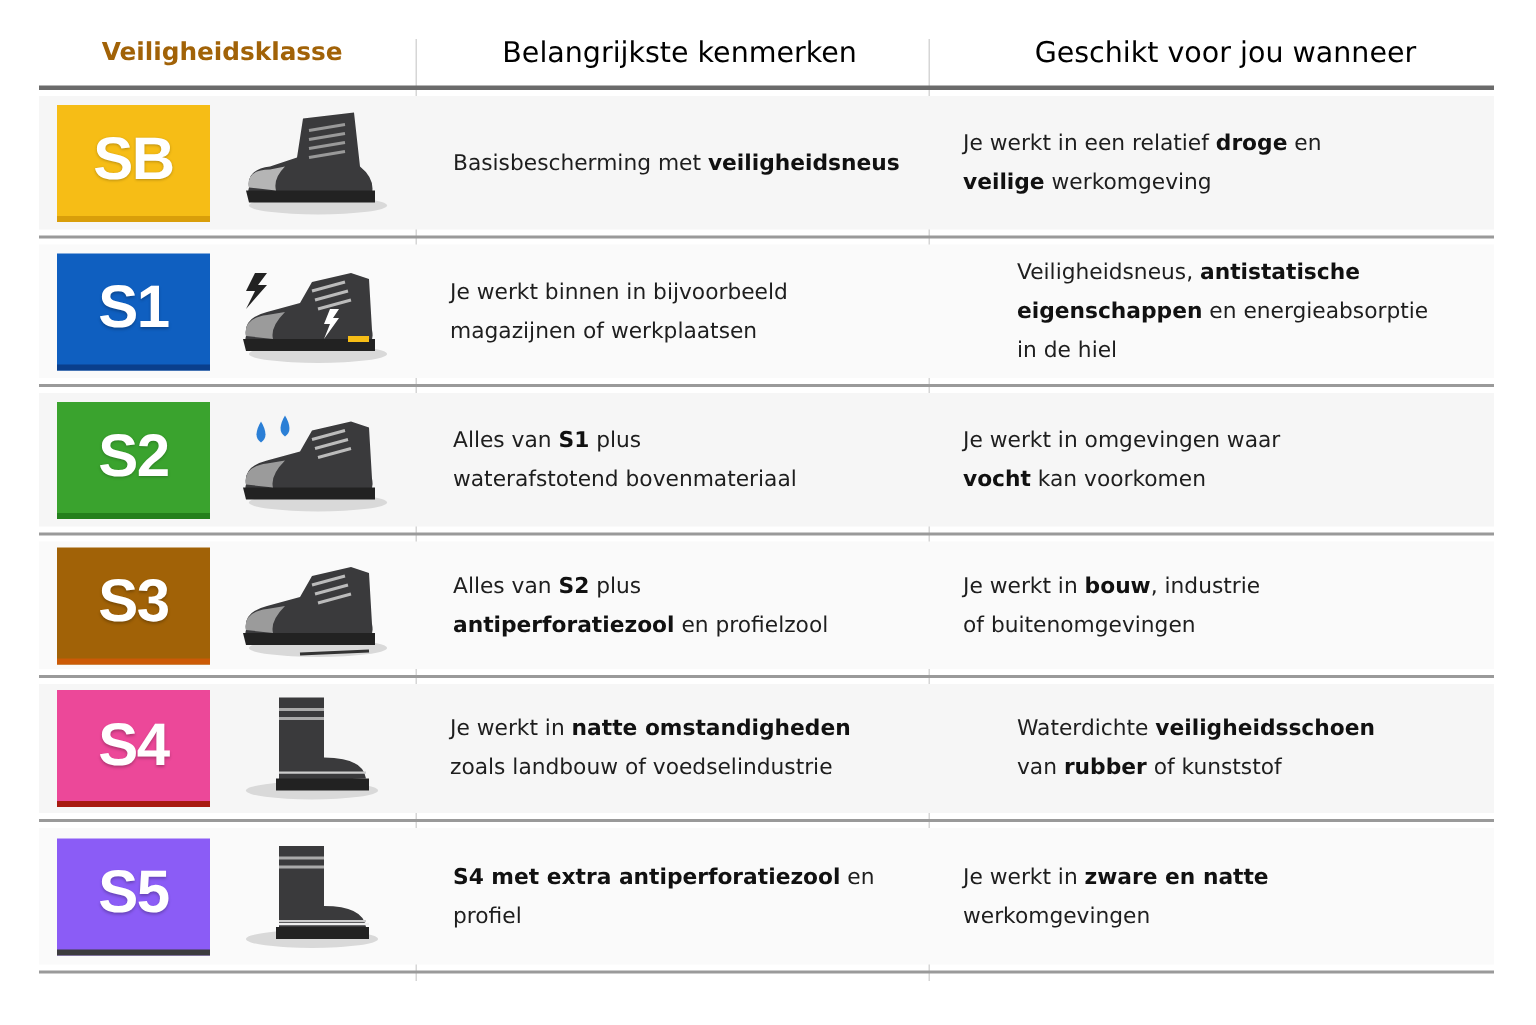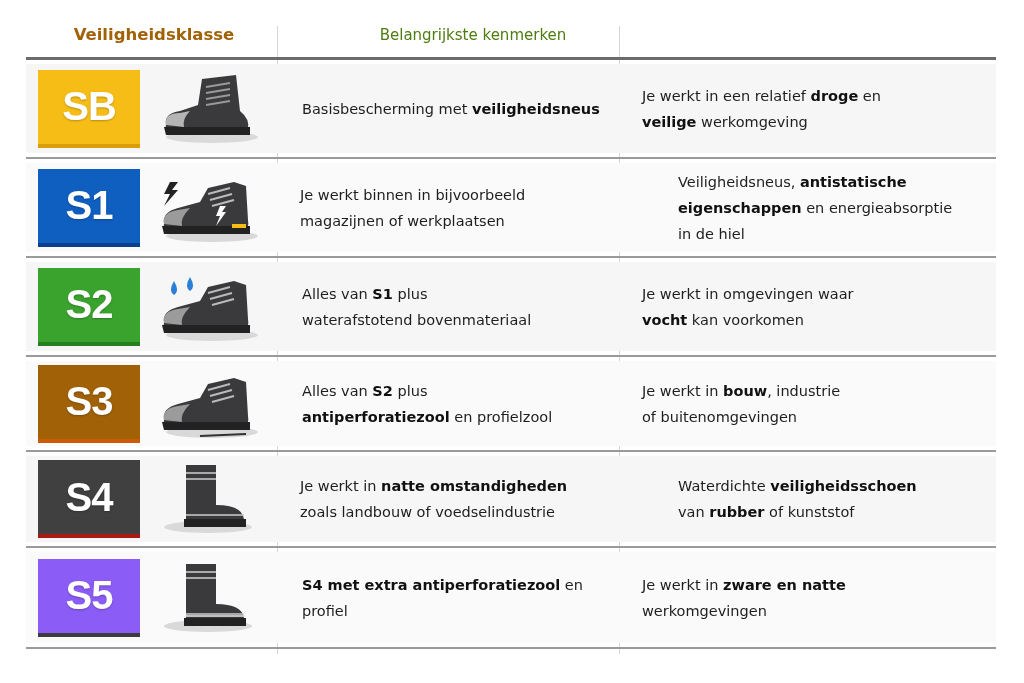--- a/index.html
+++ b/index.html
@@ -3,21 +3,21 @@
 <meta charset="utf-8">
 <style>
   html, body { margin: 0; padding: 0; background: #ffffff; }
   body { width: 1024px; height: 683px; position: relative; overflow: hidden;
          font-family: "DejaVu Sans", sans-serif; color: #1f1f1f; }
   .table { position: absolute; left: 26px; top: 12px; width: 970px; }
   .vline { position: absolute; top: 14px; width: 1px; background: #d6d6d6; height: 628px; }
   .vline.v1 { left: 251px; }
   .vline.v2 { left: 593px; }
   .head { height: 45px; display: flex; align-items: center; border-bottom: 3px solid #6b6b6b; position: relative; }
-  .head .c { font-size: 15px; color: #4d7c0f; text-align: center; }
+  .head .c { font-size: 19px; color: #000000; text-align: center; }
   .head .c1 { width: 252px; font-weight: bold; color: #a16207; font-size: 16.5px; padding-left: 4px; box-sizing: border-box; }
   .head .c2 { width: 342px; }
   .head .c3 { width: 376px; }
   .row { display: flex; position: relative; border-bottom: 2px solid #9a9a9a; }
   .row .inner { position: absolute; left: 0; right: 0; top: 4px; bottom: 4px; background: #f6f6f6; }
   .row.alt .inner { background: #fafafa; }
   .cell { position: relative; display: flex; align-items: center; box-sizing: border-box; }
   .c1 { width: 252px; padding-left: 12px; }
   .c2 { width: 342px; padding-left: 24px; }
   .c3 { width: 376px; padding-left: 22px; }
@@ -32,20 +32,21 @@
 </head>
 <body>
 
 <div class="table">
   <div class="vline v1"></div>
   <div class="vline v2"></div>
 
   <div class="head">
     <div class="c c1">Veiligheidsklasse</div>
     <div class="c c2">Belangrijkste kenmerken</div>
+    <div class="c c3">Geschikt voor jou wanneer</div>
   </div>
 
   <div id="rows">
   <div class="row" style="height: 97px;">
     <div class="inner"></div>
     <div class="cell c1">
       <div class="badge" style="background: rgb(246, 189, 22); border-bottom: 4px solid rgb(217, 158, 10);">SB</div>
       <svg class="shoe" viewBox="0 0 112 76">
             <ellipse cx="62" cy="66" rx="46" ry="6" fill="#d9d9d9"></ellipse>
             <path d="M16 54 Q14 42 30 40 L48 34 L52 8 L86 4 L90 40 Q100 48 98 58 L20 60 Q14 60 16 54 Z" fill="#3a3a3c"></path>
@@ -124,21 +125,21 @@
       <div class="txt">Alles van <b>S2</b> plus<br><b>antiperforatiezool</b> en profielzool</div>
     </div>
     <div class="cell c3">
       <div class="txt">Je werkt in <b>bouw</b>, industrie<br>of buitenomgevingen</div>
     </div>
   </div>
 
   <div class="row" style="height: 94px;">
     <div class="inner"></div>
     <div class="cell c1">
-      <div class="badge" style="background: #404040; border-bottom: 4px solid rgb(168, 26, 16);">S4</div>
+      <div class="badge" style="background: #ec4899; border-bottom: 4px solid rgb(168, 26, 16);">S4</div>
       <svg class="shoe" viewBox="0 0 112 76">
             <ellipse cx="58" cy="66" rx="44" ry="6" fill="#d9d9d9"></ellipse>
             <path d="M36 4 L66 4 L66 44 Q92 44 94 58 L36 60 Z" fill="#3a3a3c"></path>
             <path d="M34 58 L96 58 L96 66 L34 66 Z" fill="#222"></path>
             <path d="M36 12 L66 12 M36 18 L66 18" stroke="#aaa" stroke-width="2"></path>
             <path d="M36 54 L94 54" stroke="#ccc" stroke-width="1.5"></path>
           </svg>
     </div>
     <div class="cell c3">
       <div class="txt">Je werkt in <b>natte omstandigheden</b><br>zoals landbouw of voedselindustrie</div>

